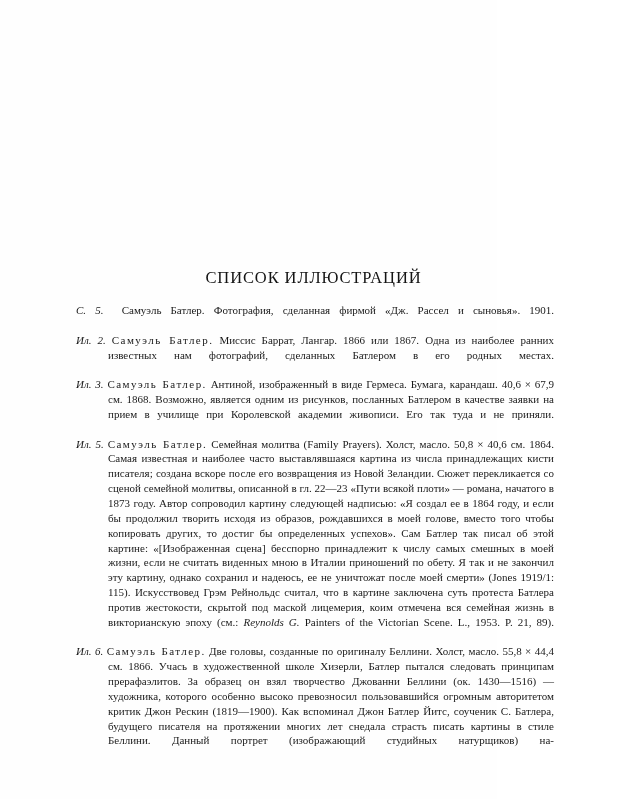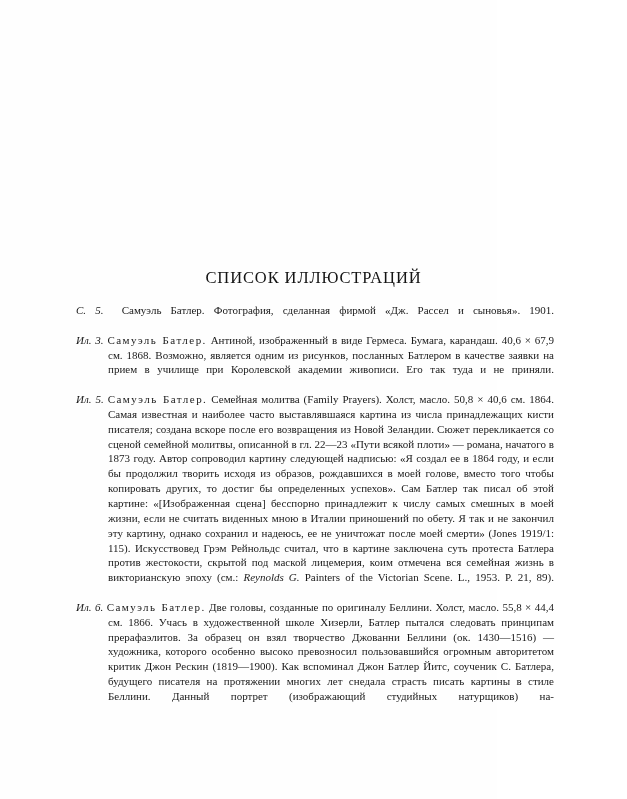--- a/index.html
+++ b/index.html
@@ -87,20 +87,23 @@
 
   <h1 class="page-title">СПИСОК ИЛЛЮСТРАЦИЙ</h1>
 
   <div class="illustration-list">
 
     <p class="entry">
       <span class="entry-label">С. 5.</span><span>&nbsp;&nbsp;</span><span class="entry-author entry-author-plain">Самуэль Батлер.</span><span> Фотография, сделанная фирмой «Дж. Рассел и сыновья». 1901.</span>
     </p>
 
 
+    <p class="entry">
+      <span class="entry-label">Ил. 2.</span><span>&nbsp;</span><span class="entry-author">Самуэль Батлер.</span><span> Миссис Баррат, Лангар. 1866 или 1867. Одна из наиболее ранних известных нам фотографий, сделанных Батлером в его родных местах.</span>
+    </p>
 
     <p class="entry">
       <span class="entry-label">Ил. 3.</span><span>&nbsp;</span><span class="entry-author">Самуэль Батлер.</span><span> Антиной, изображенный в виде Гермеса. Бумага, карандаш. 40,6 × 67,9 см. 1868. Возможно, является одним из рисунков, посланных Батлером в качестве заявки на прием в училище при Королевской академии живописи. Его так туда и не приняли.</span>
     </p>
 
 
     <p class="entry">
       <span class="entry-label">Ил. 5.</span><span>&nbsp;</span><span class="entry-author">Самуэль Батлер.</span><span> Семейная молитва (Family Prayers). Холст, масло. 50,8 × 40,6 см. 1864. Самая известная и наиболее часто выставлявшаяся картина из числа принадлежащих кисти писателя; создана вскоре после его возвращения из Новой Зеландии. Сюжет перекликается со сценой семейной молитвы, описанной в гл. 22—23 «Пути всякой плоти» — романа, начатого в 1873 году. Автор сопроводил картину следующей надписью: «Я создал ее в 1864 году, и если бы продолжил творить исходя из образов, рождавшихся в моей голове, вместо того чтобы копировать других, то достиг бы определенных успехов». Сам Батлер так писал об этой картине: «[Изображенная сцена] бесспорно принадлежит к числу самых смешных в моей жизни, если не считать виденных мною в Италии приношений по обету. Я так и не закончил эту картину, однако сохранил и надеюсь, ее не уничтожат после моей смерти» (Jones 1919/1: 115). Искусствовед Грэм Рейнольдс считал, что в картине заключена суть протеста Батлера против жестокости, скрытой под маской лицемерия, коим отмечена вся семейная жизнь в викторианскую эпоху (см.: </span><span class="cite-italic">Reynolds G.</span><span> Painters of the Victorian Scene. L., 1953. P. 21, 89).</span>
     </p>
 

